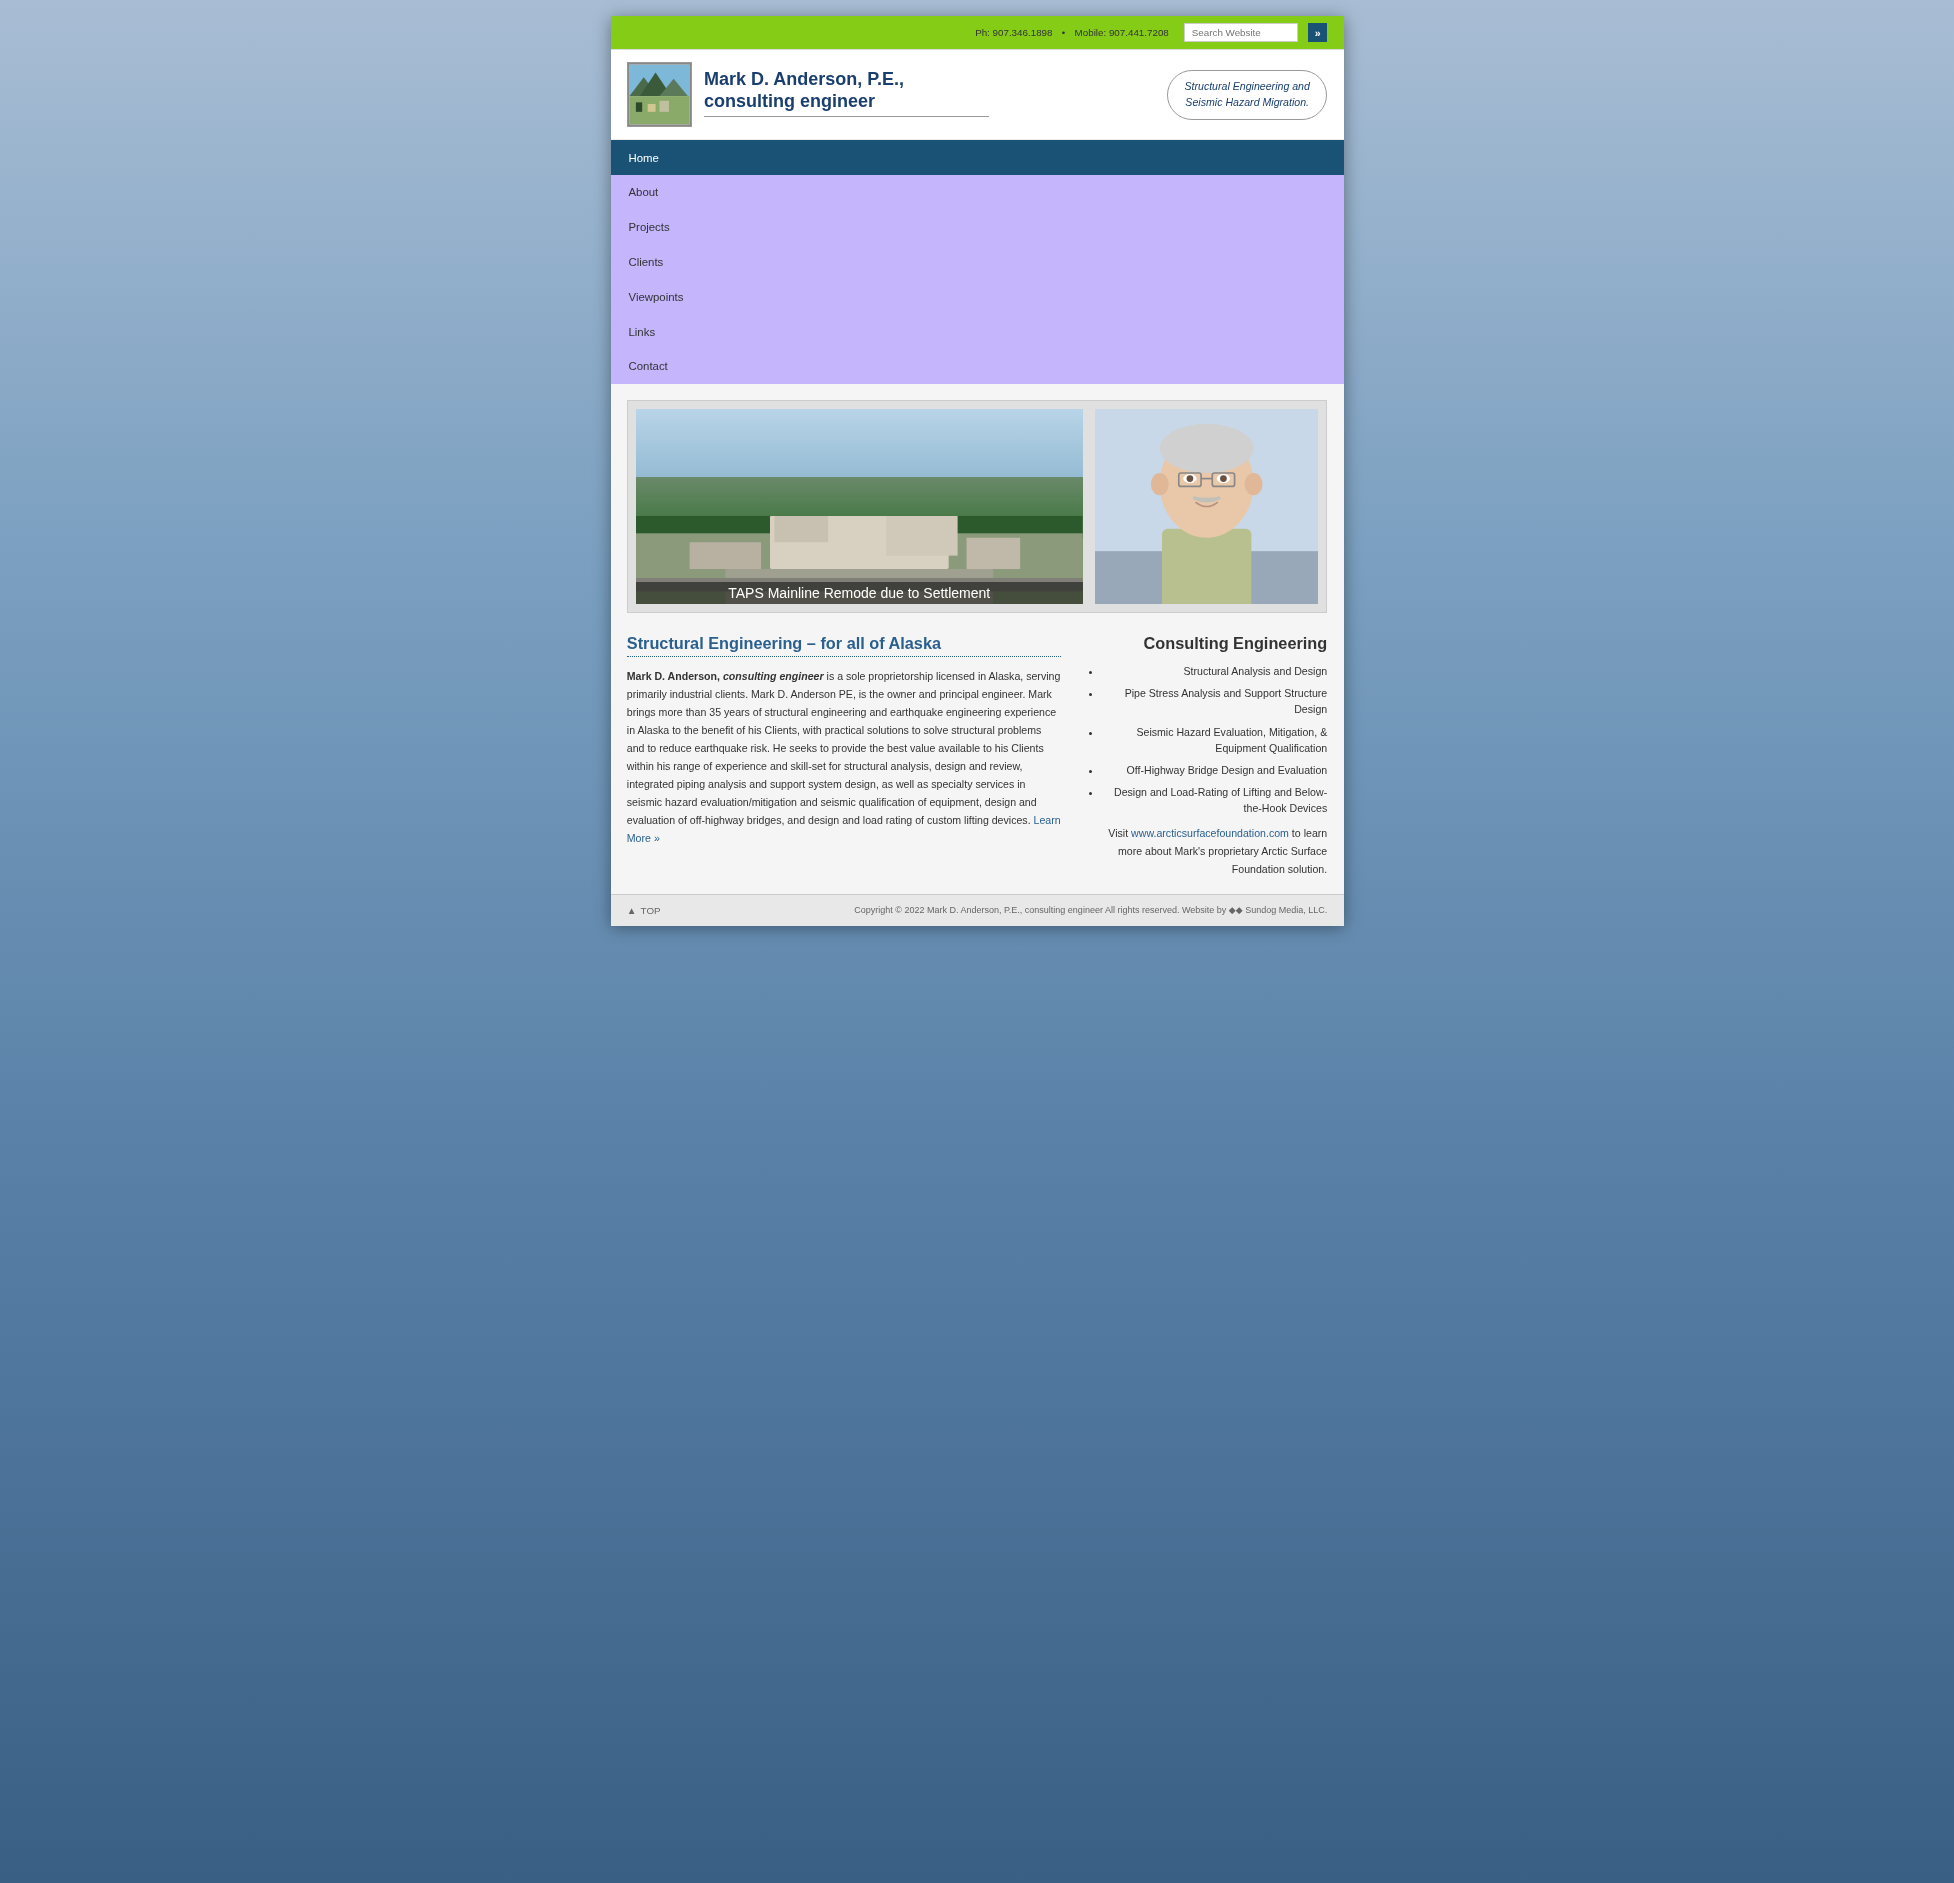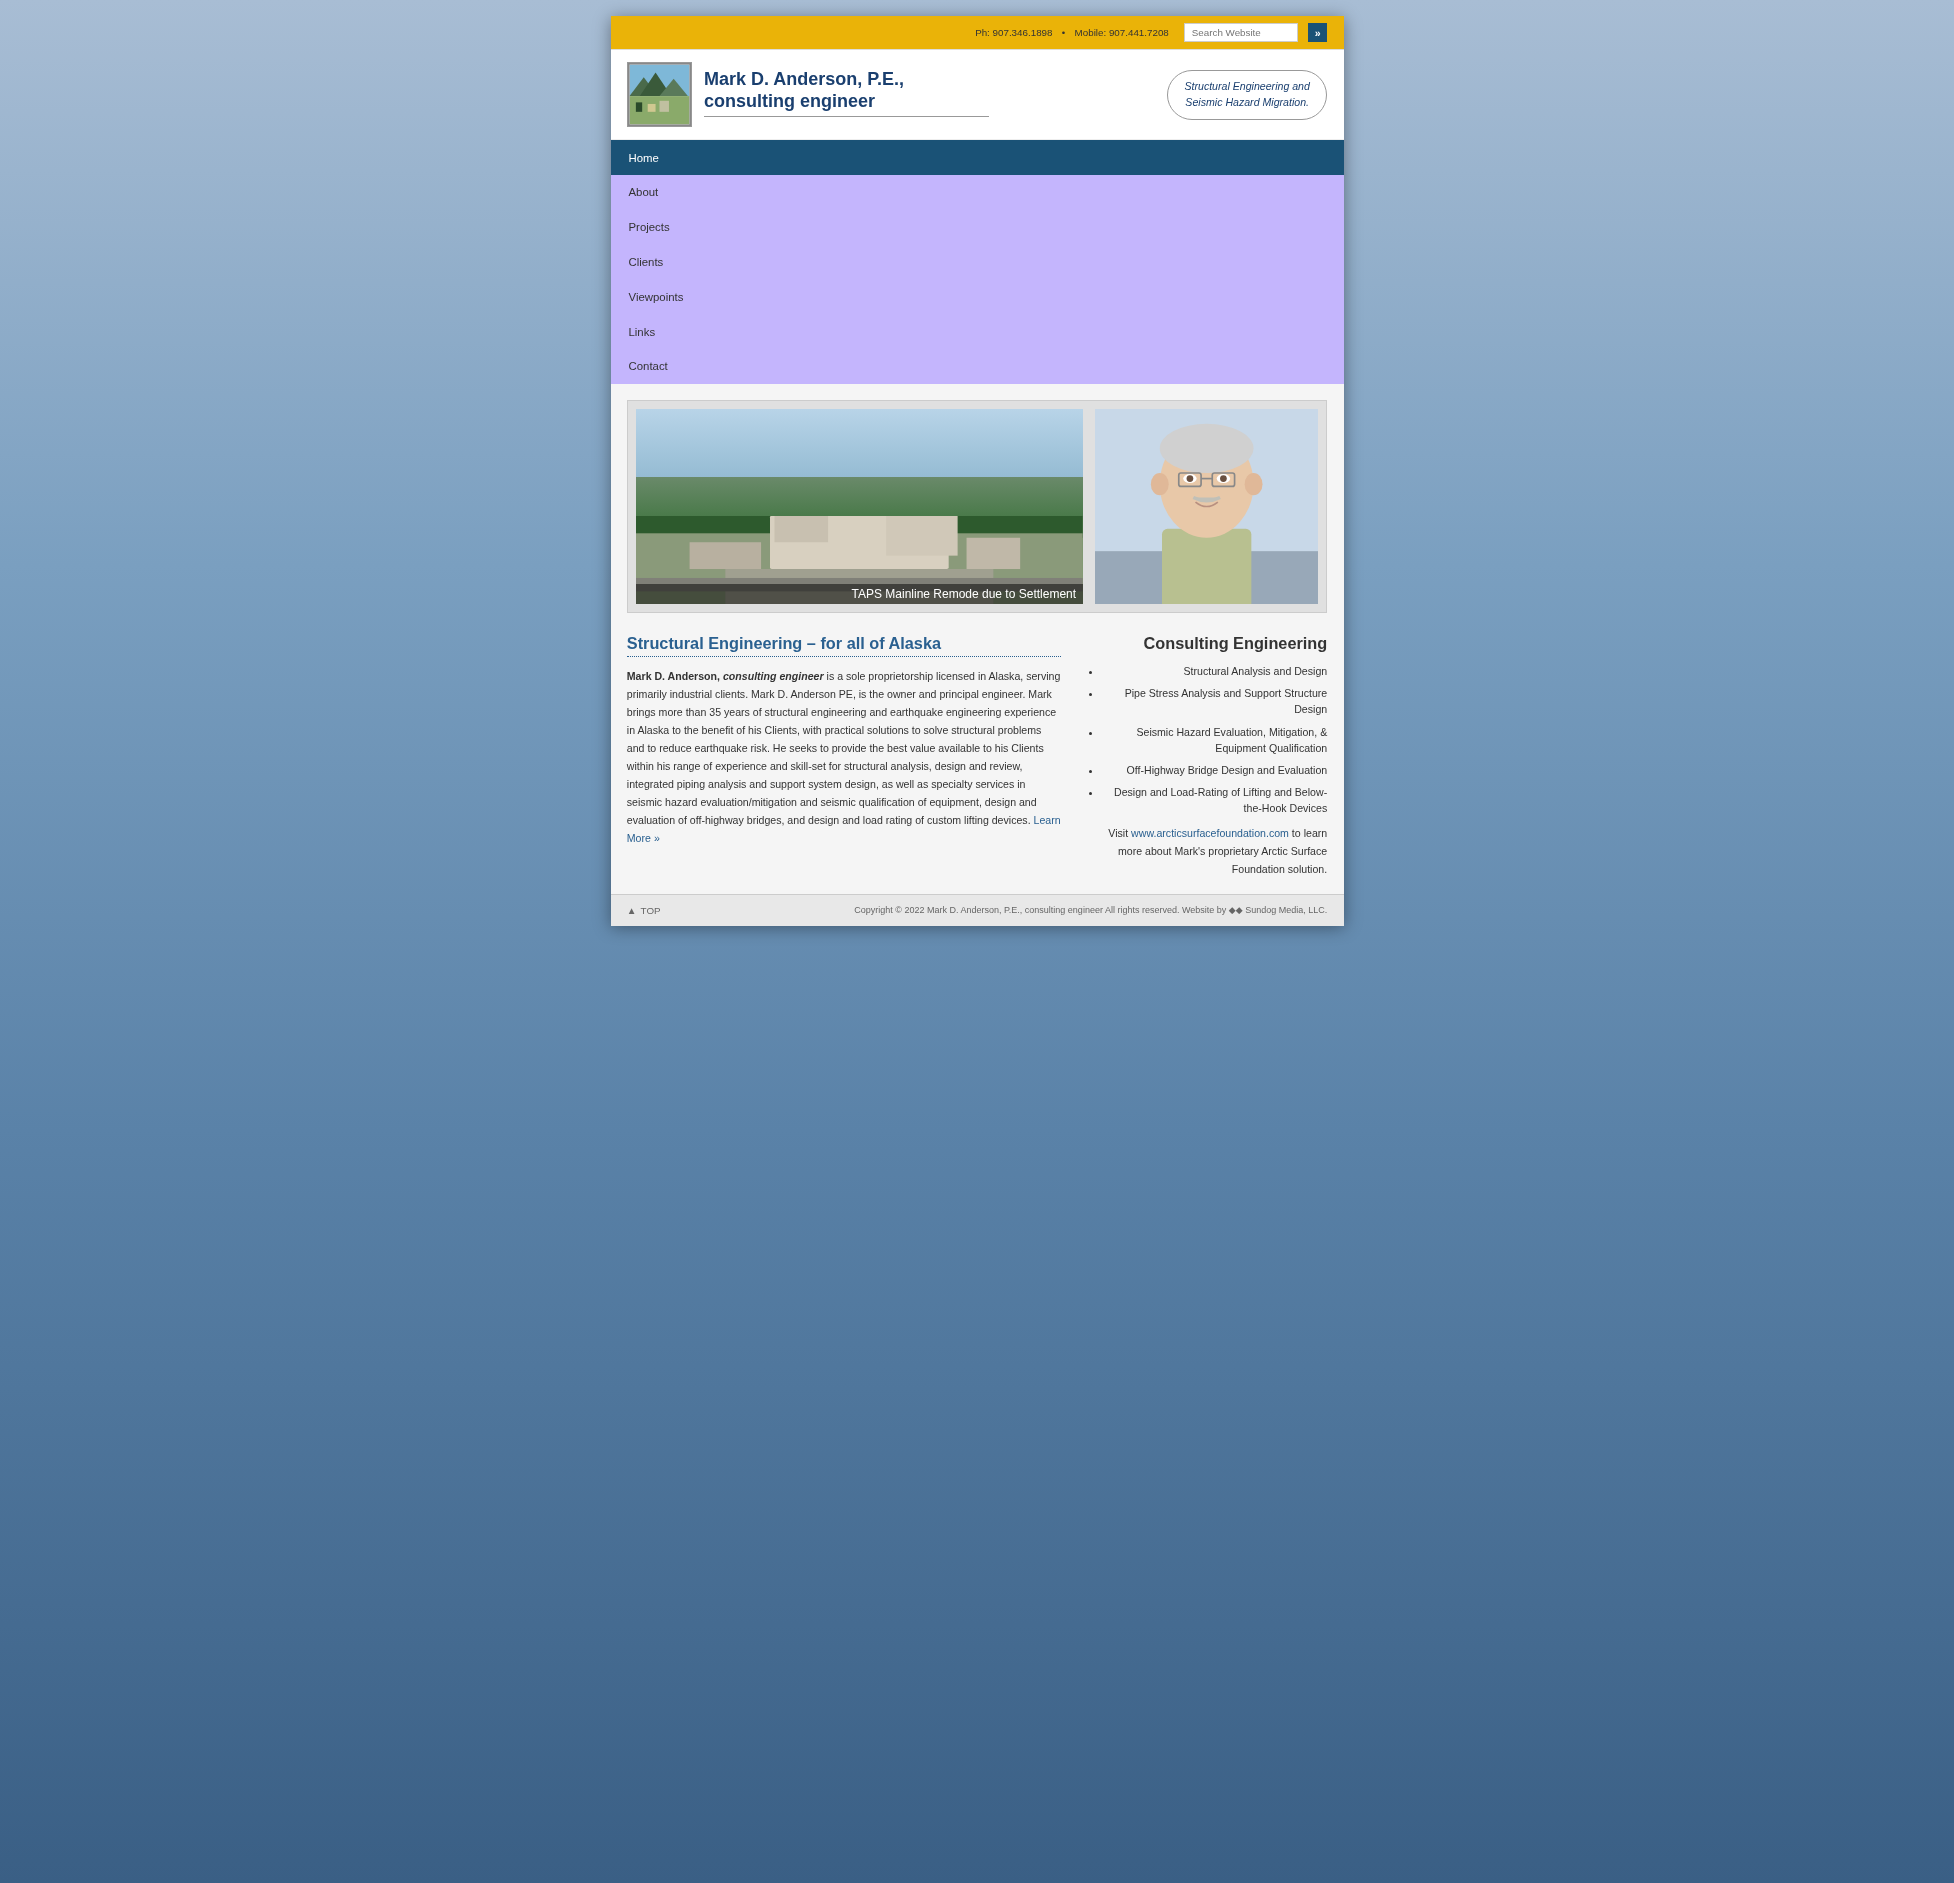--- a/index.html
+++ b/index.html
@@ -23,21 +23,21 @@
 
     .page-wrapper {
       width: 733px;
       background: #f0f0f0;
       margin: 16.3px auto;
       box-shadow: 0 1.6px 16.3px rgba(0,0,0,0.4);
     }
 
     
     .top-bar {
-      background: #eab308;
+      background: #84cc16;
       border-bottom: 0.8px solid #ddd;
       padding: 6.5px 16.3px;
       display: flex;
       justify-content: flex-end;
       align-items: center;
       gap: 12.2px;
     }
     .contact-info {
       font-size: 9.8px;
       color: #555;
@@ -182,23 +182,23 @@
       left: 0; right: 0;
       height: 20%;
       background: linear-gradient(180deg, #6a8a6a 0%, #4a7a4a 100%);
     }
     .photo-caption {
       position: absolute;
       bottom: 0;
       left: 0; right: 0;
       background: rgba(0,0,0,0.5);
       color: #fff;
-      font-size: 12px;
+      font-size: 14px;
       padding: 3.3px 6.5px;
-      text-align: right;
+      text-align: center;
     }
     .side-photo {
       flex: 1;
     }
     .side-photo-img {
       width: 100%;
       height: 195px;
       background: linear-gradient(135deg, #c8d8e8 0%, #d8e8f0 40%, #b8c8d8 70%, #a8b8c8 100%);
       display: flex;
       align-items: center;

